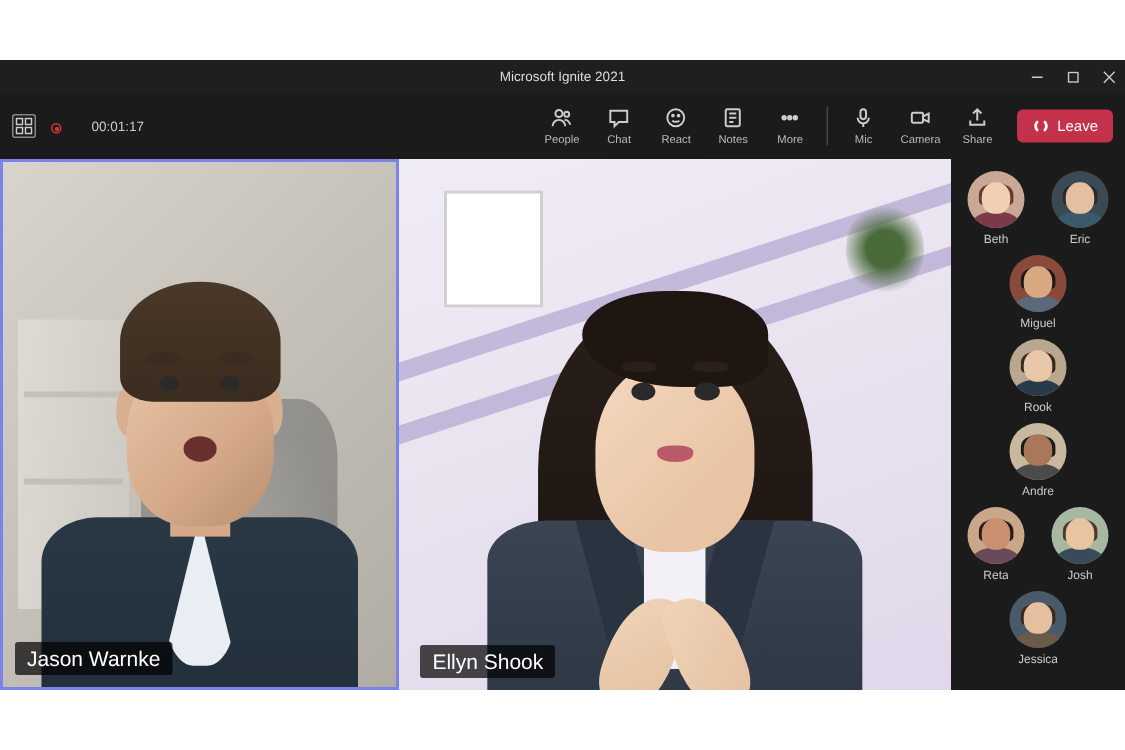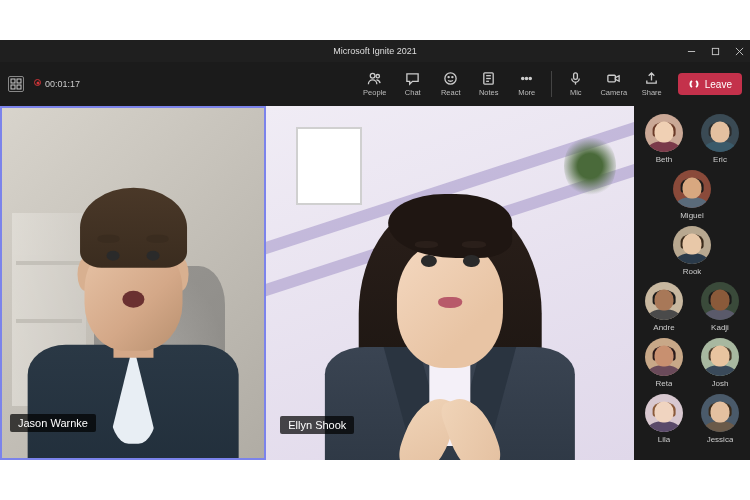--- a/index.html
+++ b/index.html
@@ -8,21 +8,21 @@
 .app{width:750px;height:420px;background:#ec4899;display:flex;flex-direction:column}
 .titlebar{height:22px;background:#1f1f1f;display:flex;align-items:center;justify-content:space-between;padding:0 6px;color:#ccc;font-size:9px}
 .titlebar-left{width:80px}
 .titlebar-center{flex:1;text-align:center;color:#ddd}
 .titlebar-right{width:80px;display:flex;justify-content:flex-end;gap:14px;align-items:center}
 .win-btn{width:10px;height:10px;display:flex;align-items:center;justify-content:center;color:#ccc}
 .win-btn svg{width:9px;height:9px}
 .toolbar{height:44px;background:#1b1b1b;display:flex;align-items:center;padding:0 8px;color:#ccc;font-size:8px}
 .tb-left{display:flex;align-items:center;gap:10px}
 .layout-btn{width:16px;height:16px;display:flex;align-items:center;justify-content:center;border:1px solid #888;border-radius:2px}
-.rec{display:flex;align-items:flex-start;gap:4px}
+.rec{display:flex;align-items:flex-end;gap:20px}
 .rec-dot{width:7px;height:7px;border-radius:50%;border:1.5px solid #d13438;position:relative}
 .rec-dot::after{content:"";position:absolute;width:3px;height:3px;background:#d13438;border-radius:50%;top:50%;left:50%;transform:translate(-50%,-50%)}
 .rec-time{color:#ccc;font-size:9px}
 .tb-spacer{flex:1}
 .tb-actions{display:flex;align-items:center;gap:2px}
 .tb-item{display:flex;flex-direction:column;align-items:center;justify-content:center;width:36px;height:38px;color:#ccc;cursor:pointer}
 .tb-item .ic{width:15px;height:15px;display:flex;align-items:center;justify-content:center;margin-bottom:2px}
 .tb-item .ic svg{width:15px;height:15px;stroke:#ccc;fill:none;stroke-width:1.4}
 .tb-item .lbl{font-size:7.5px;color:#bbb}
 .divider{width:1px;height:26px;background:#444;margin:0 4px}
@@ -70,21 +70,21 @@
 .avatar .lips{position:absolute;left:50%;top:44%;transform:translateX(-50%);width:8%;height:3%;background:#b85a6a;border-radius:40% 40% 50% 50%}
 .avatar .body{position:absolute;left:50%;top:58%;transform:translateX(-50%);width:85%;height:48%;background:linear-gradient(180deg,#3a4452 0%,#2a3440 100%);border-radius:16% 16% 0 0}
 .avatar .lapel-l,.avatar .lapel-r{position:absolute;top:58%;width:12%;height:28%;background:#2a3440}
 .avatar .lapel-l{left:32%;transform:skewX(15deg)}
 .avatar .lapel-r{right:32%;transform:skewX(-15deg)}
 .avatar .shirt{position:absolute;left:50%;top:58%;transform:translateX(-50%);width:14%;height:28%;background:#f4f0f8}
 .avatar .hands{position:absolute;left:50%;top:72%;transform:translateX(-50%);width:30%;height:22%}
 .avatar .hand-l,.avatar .hand-r{position:absolute;top:0;width:50%;height:100%;background:linear-gradient(135deg,#f0d4b8 0%,#e4c0a0 100%)}
 .avatar .hand-l{left:0;border-radius:60% 20% 50% 30%;transform:rotate(20deg)}
 .avatar .hand-r{right:0;border-radius:20% 60% 30% 50%;transform:rotate(-20deg)}
-.name-tag{position:absolute;bottom:26px;background:rgba(0,0,0,.7);color:#fff;font-size:11px;padding:3px 8px;border-radius:2px}
+.name-tag{position:absolute;bottom:8px;background:rgba(0,0,0,.7);color:#fff;font-size:14px;padding:3px 8px;border-radius:2px}
 .tile-left .name-tag{left:8px}
 .tile-right .name-tag{left:14px}
 .roster{width:116px;background:#1b1b1b;padding:8px 4px;display:flex;flex-direction:column;gap:6px;overflow:hidden}
 .roster-row{display:flex;gap:6px;justify-content:center}
 .participant{display:flex;flex-direction:column;align-items:center;gap:3px;width:50px}
 .av{width:38px;height:38px;border-radius:50%;position:relative;overflow:hidden}
 .av-face{position:absolute;left:50%;top:48%;transform:translate(-50%,-50%);width:50%;height:55%;border-radius:48% 48% 44% 44%}
 .av-hair{position:absolute;left:50%;top:20%;transform:translateX(-50%);width:60%;height:40%;border-radius:50% 50% 20% 20%}
 .av-body{position:absolute;left:50%;bottom:-20%;transform:translateX(-50%);width:90%;height:50%;border-radius:50% 50% 0 0}
 .pname{font-size:8px;color:#ccc;text-align:center;white-space:nowrap;overflow:hidden;text-overflow:ellipsis;max-width:50px}
@@ -317,28 +317,20 @@
           </div>
           <div class="roster-row">
             <div class="participant">
               <div class="av" style="background: rgb(200, 184, 160);">
                 <div class="av-body" style="background: rgb(74, 74, 74);"></div>
                 <div class="av-hair" style="background: rgb(26, 26, 26);"></div>
                 <div class="av-face" style="background: rgb(168, 120, 88);"></div>
               </div>
               <div class="pname">Andre</div>
             </div>
-            <div class="participant">
-              <div class="av" style="background: rgb(58, 74, 58);">
-                <div class="av-body" style="background: rgb(90, 90, 106);"></div>
-                <div class="av-hair" style="background: rgb(26, 26, 26);"></div>
-                <div class="av-face" style="background: rgb(138, 90, 58);"></div>
-              </div>
-              <div class="pname">Kadji</div>
-            </div>
           </div>
           <div class="roster-row">
             <div class="participant">
               <div class="av" style="background: rgb(200, 168, 136);">
                 <div class="av-body" style="background: rgb(106, 74, 90);"></div>
                 <div class="av-hair" style="background: rgb(42, 26, 26);"></div>
                 <div class="av-face" style="background: rgb(200, 144, 112);"></div>
               </div>
               <div class="pname">Reta</div>
             </div>
@@ -346,28 +338,20 @@
               <div class="av" style="background: rgb(168, 184, 160);">
                 <div class="av-body" style="background: rgb(58, 74, 90);"></div>
                 <div class="av-hair" style="background: rgb(74, 58, 42);"></div>
                 <div class="av-face" style="background: rgb(232, 196, 160);"></div>
               </div>
               <div class="pname">Josh</div>
             </div>
           </div>
           <div class="roster-row">
             <div class="participant">
-              <div class="av" style="background: rgb(216, 200, 208);">
-                <div class="av-body" style="background: rgb(90, 74, 106);"></div>
-                <div class="av-hair" style="background: rgb(138, 90, 58);"></div>
-                <div class="av-face" style="background: rgb(240, 212, 192);"></div>
-              </div>
-              <div class="pname">Lila</div>
-            </div>
-            <div class="participant">
               <div class="av" style="background: rgb(74, 90, 106);">
                 <div class="av-body" style="background: rgb(106, 90, 74);"></div>
                 <div class="av-hair" style="background: rgb(58, 42, 26);"></div>
                 <div class="av-face" style="background: rgb(228, 192, 160);"></div>
               </div>
               <div class="pname">Jessica</div>
             </div>
           </div>
         </div>
   </div>

